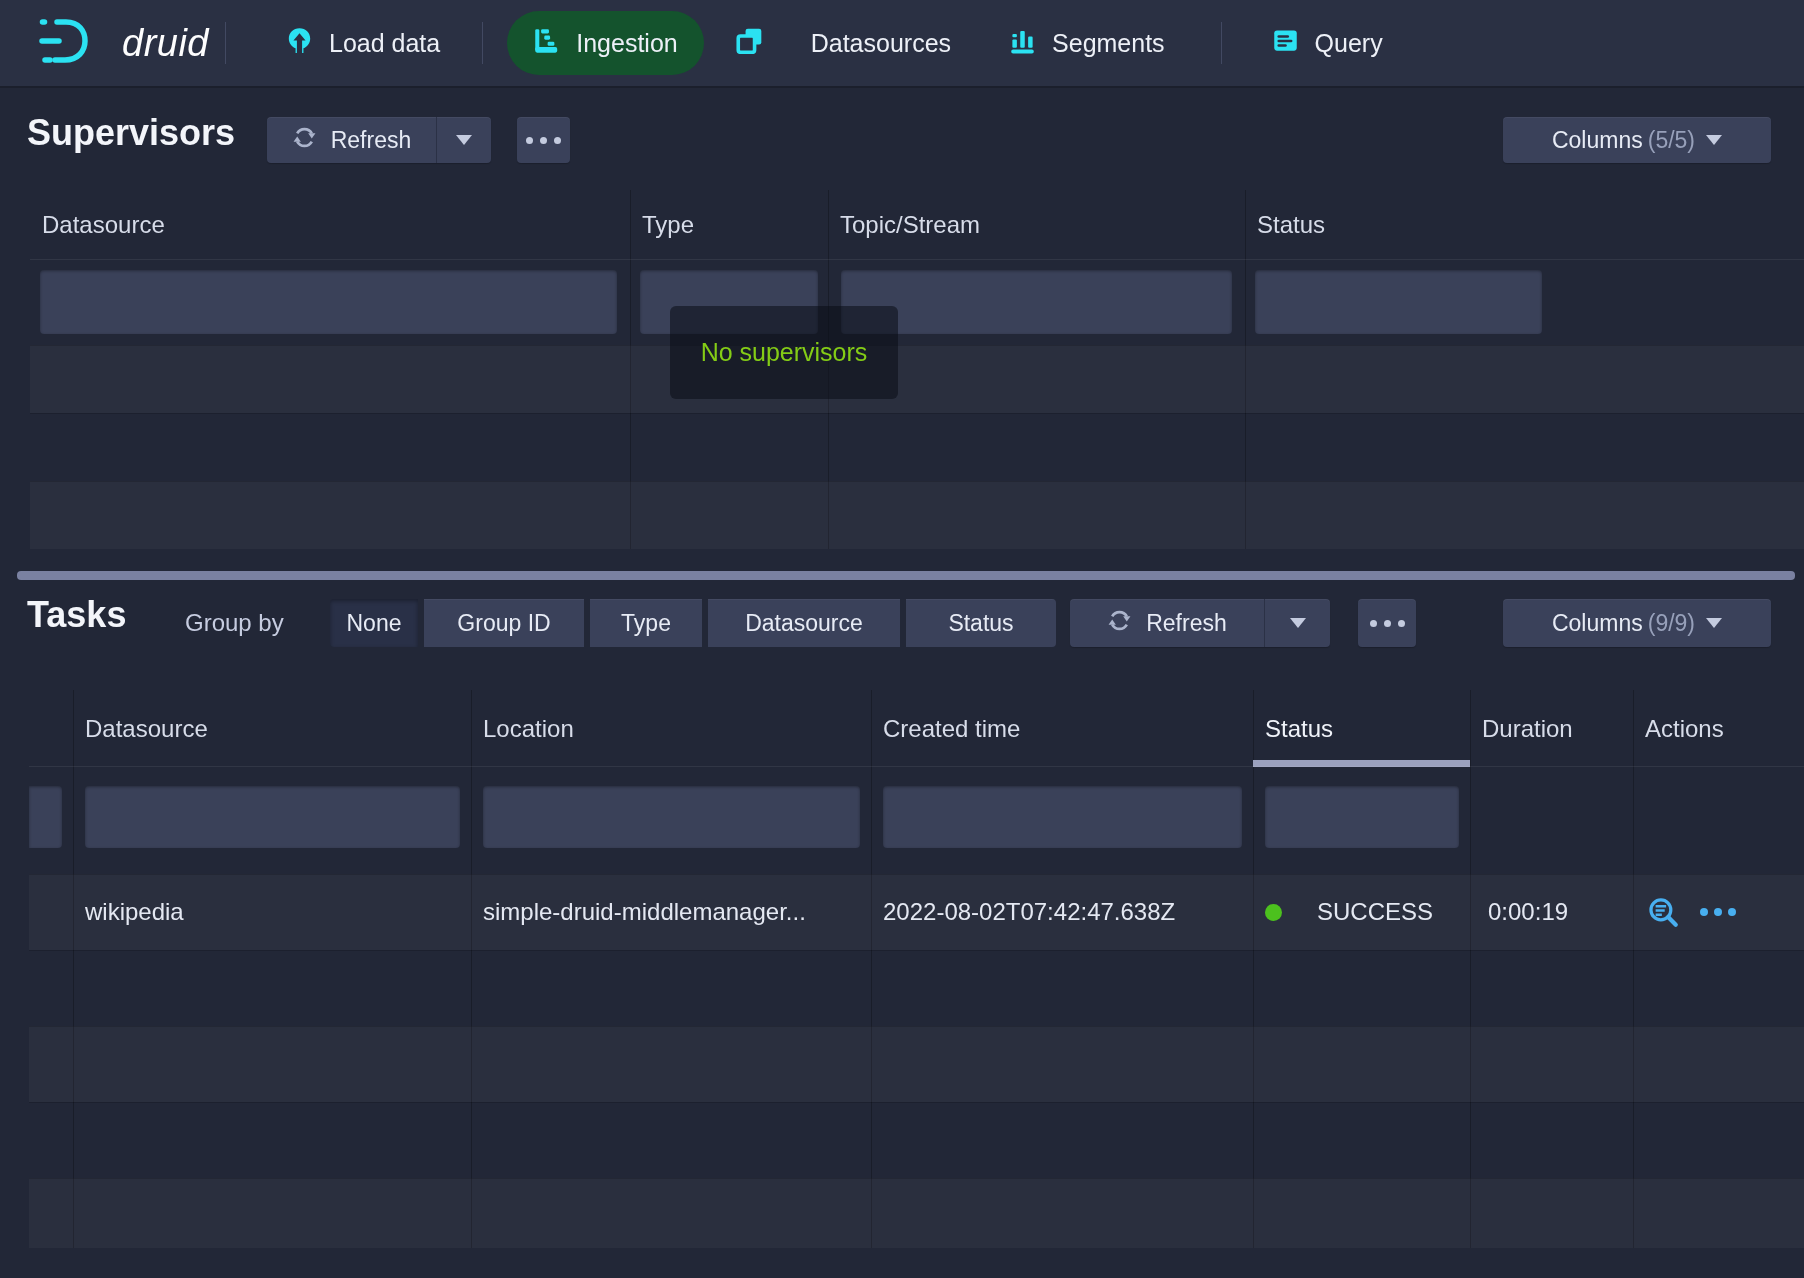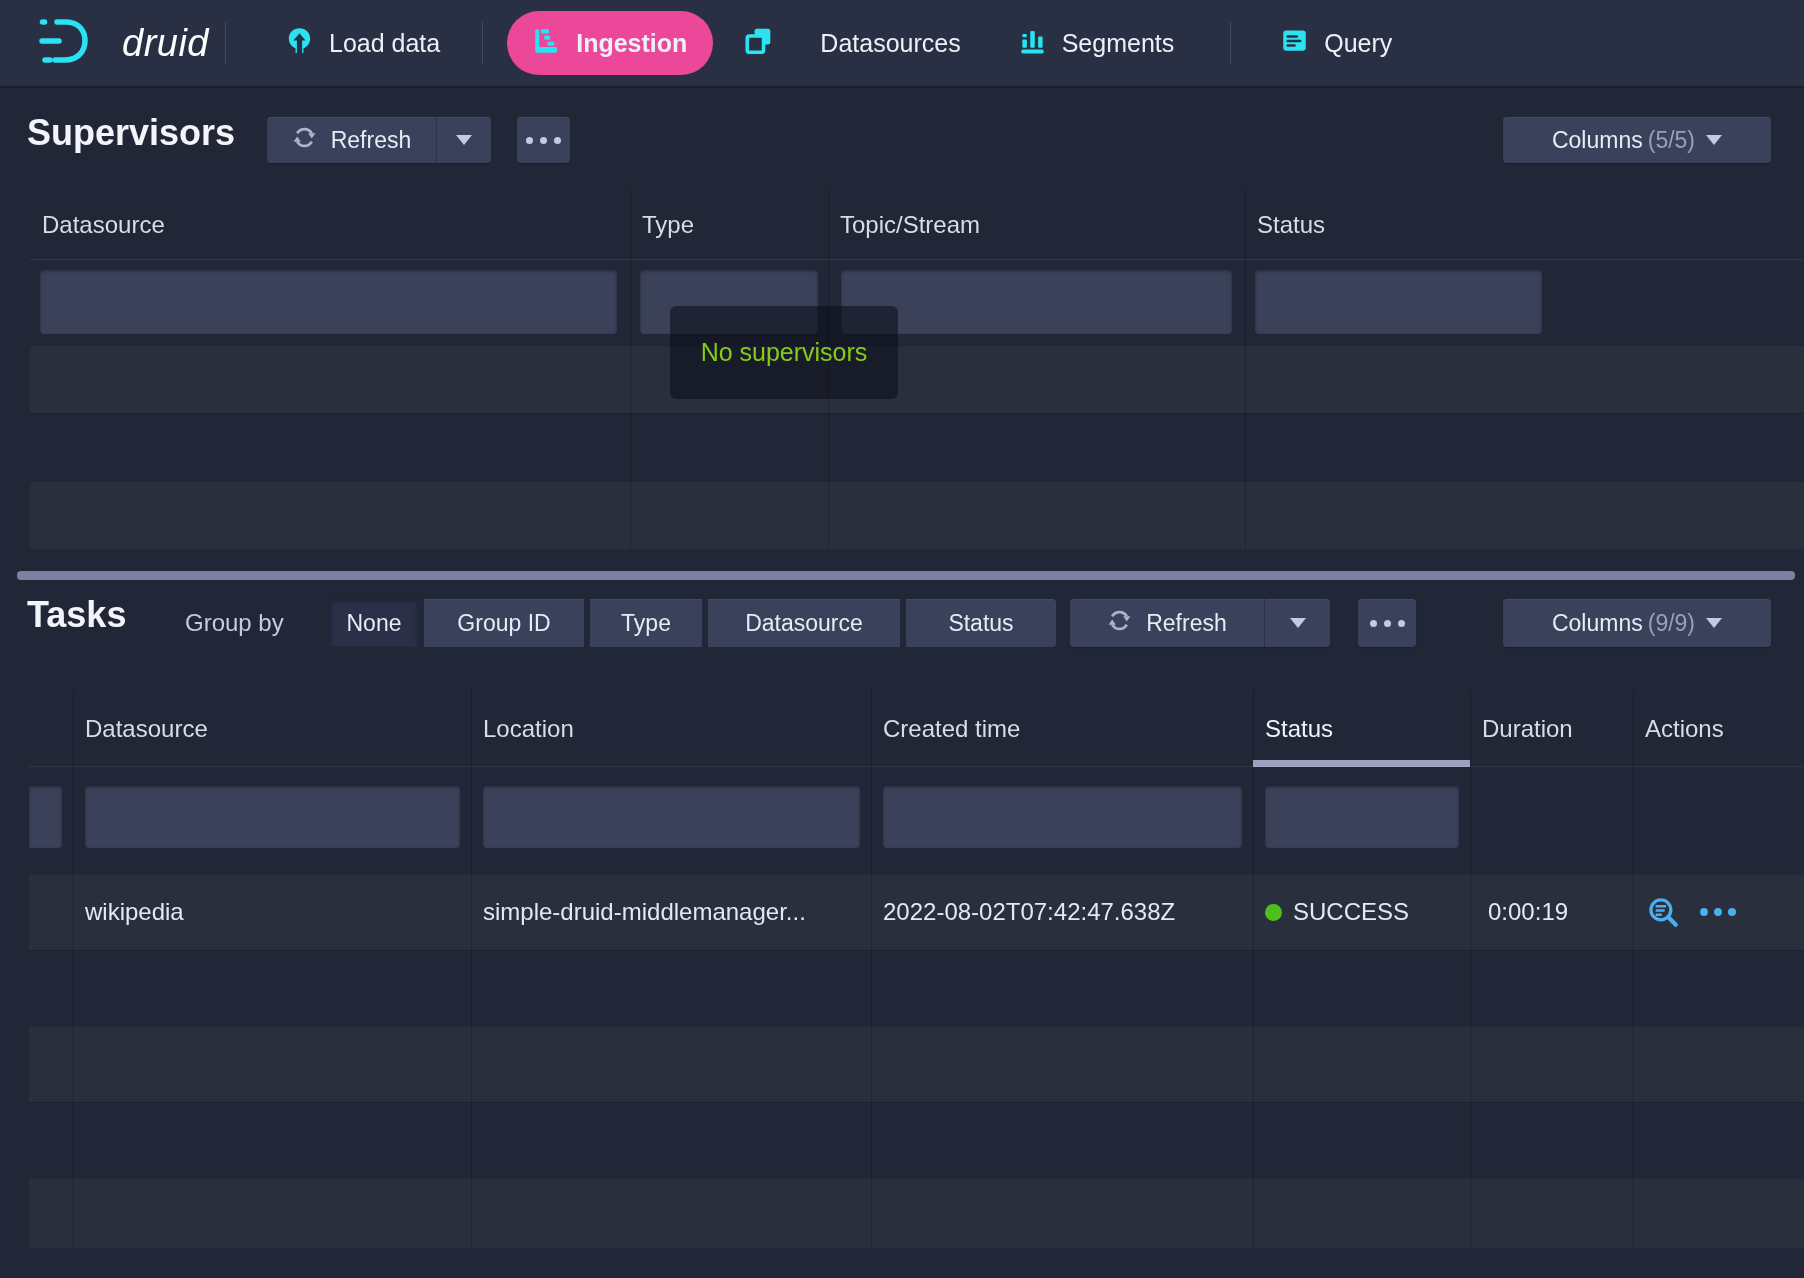--- a/index.html
+++ b/index.html
@@ -10,21 +10,21 @@
     color:#E4E8F2;-webkit-font-smoothing:antialiased;
   }
   
   .nav{position:absolute;left:0;top:0;width:1804px;height:88px;background:#2A3043;
        border-bottom:2px solid #1B1F2C;display:flex;align-items:center;box-sizing:border-box;}
   .brand{display:flex;align-items:center;gap:14px;margin-left:36px;cursor:pointer;}
   .brand-text{font-size:38px;font-style:italic;font-weight:500;color:#FDFDFE;letter-spacing:.5px;}
   .nav-divider{width:1px;height:42px;background:#424962;margin:0 16px;}
   .nav-item{display:flex;align-items:center;gap:16px;padding:0 26px;height:64px;
             font-size:25px;color:#EDF0F7;cursor:pointer;border-radius:32px;white-space:nowrap;}
-  .nav-item.active{background:#ec4899;font-weight:bold;}
+  .nav-item.active{background:#14532d;}
   .nav-item svg{flex:0 0 auto;}
   
   .sec-title{position:absolute;font-size:36px;font-weight:600;color:#F3F5FA;}
   .btn{position:absolute;background:#3A415A;border-radius:4px;display:flex;align-items:center;
        justify-content:center;color:#E7EBF5;font-size:23px;cursor:pointer;
        box-shadow:inset 0 1px 0 rgba(255,255,255,.05),0 1px 1px rgba(0,0,0,.2);}
   .split{position:absolute;display:flex;background:#3A415A;border-radius:4px;overflow:hidden;
          box-shadow:inset 0 1px 0 rgba(255,255,255,.05),0 1px 1px rgba(0,0,0,.2);justify-content:center;}
   .split .main{display:flex;align-items:center;justify-content:center;gap:14px;
                font-size:23px;color:#E7EBF5;cursor:pointer;}
@@ -281,21 +281,21 @@
     <div class="filter-box" style="left:0;top:96px;width:33px;height:62px;border-radius:0 4px 4px 0;"></div>
     <div class="filter-box" style="left:56px;top:96px;width:375px;height:62px;"></div>
     <div class="filter-box" style="left:454px;top:96px;width:377px;height:62px;"></div>
     <div class="filter-box" style="left:854px;top:96px;width:359px;height:62px;"></div>
     <div class="filter-box" style="left:1236px;top:96px;width:194px;height:62px;"></div>
 
     <div class="stripe" style="top:184px;width:1775px;height:76px;"></div>
     <div class="cell" style="left:56px;top:184px;height:76px;">wikipedia</div>
     <div class="cell" style="left:454px;top:184px;height:76px;">simple-druid-middlemanager...</div>
     <div class="cell" style="left:854px;top:184px;height:76px;">2022-08-02T07:42:47.638Z</div>
-    <div class="cell" style="left:1236px;top:184px;height:76px;">
+    <div class="cell" style="left:1236px;top:184px;height:76px;gap:24px;">
       <span class="status-dot"></span>
       <span>SUCCESS</span>
     </div>
     <div class="cell" style="left:1459px;top:184px;height:76px;">0:00:19</div>
     <div class="cell actions" style="left:1617px;top:184px;height:76px;">
       <span style="cursor:pointer;display:flex;">
         <svg width="34" height="34" viewBox="0 0 24 24">
           <g fill="none" stroke="#48AFF0">
             <circle cx="10.5" cy="10.5" r="7" stroke-width="2.3"></circle>
             <path d="M6.8 8 h7.4 M6.8 11 h6.4 M6.8 14 h4.4" stroke-width="1.8"></path>

